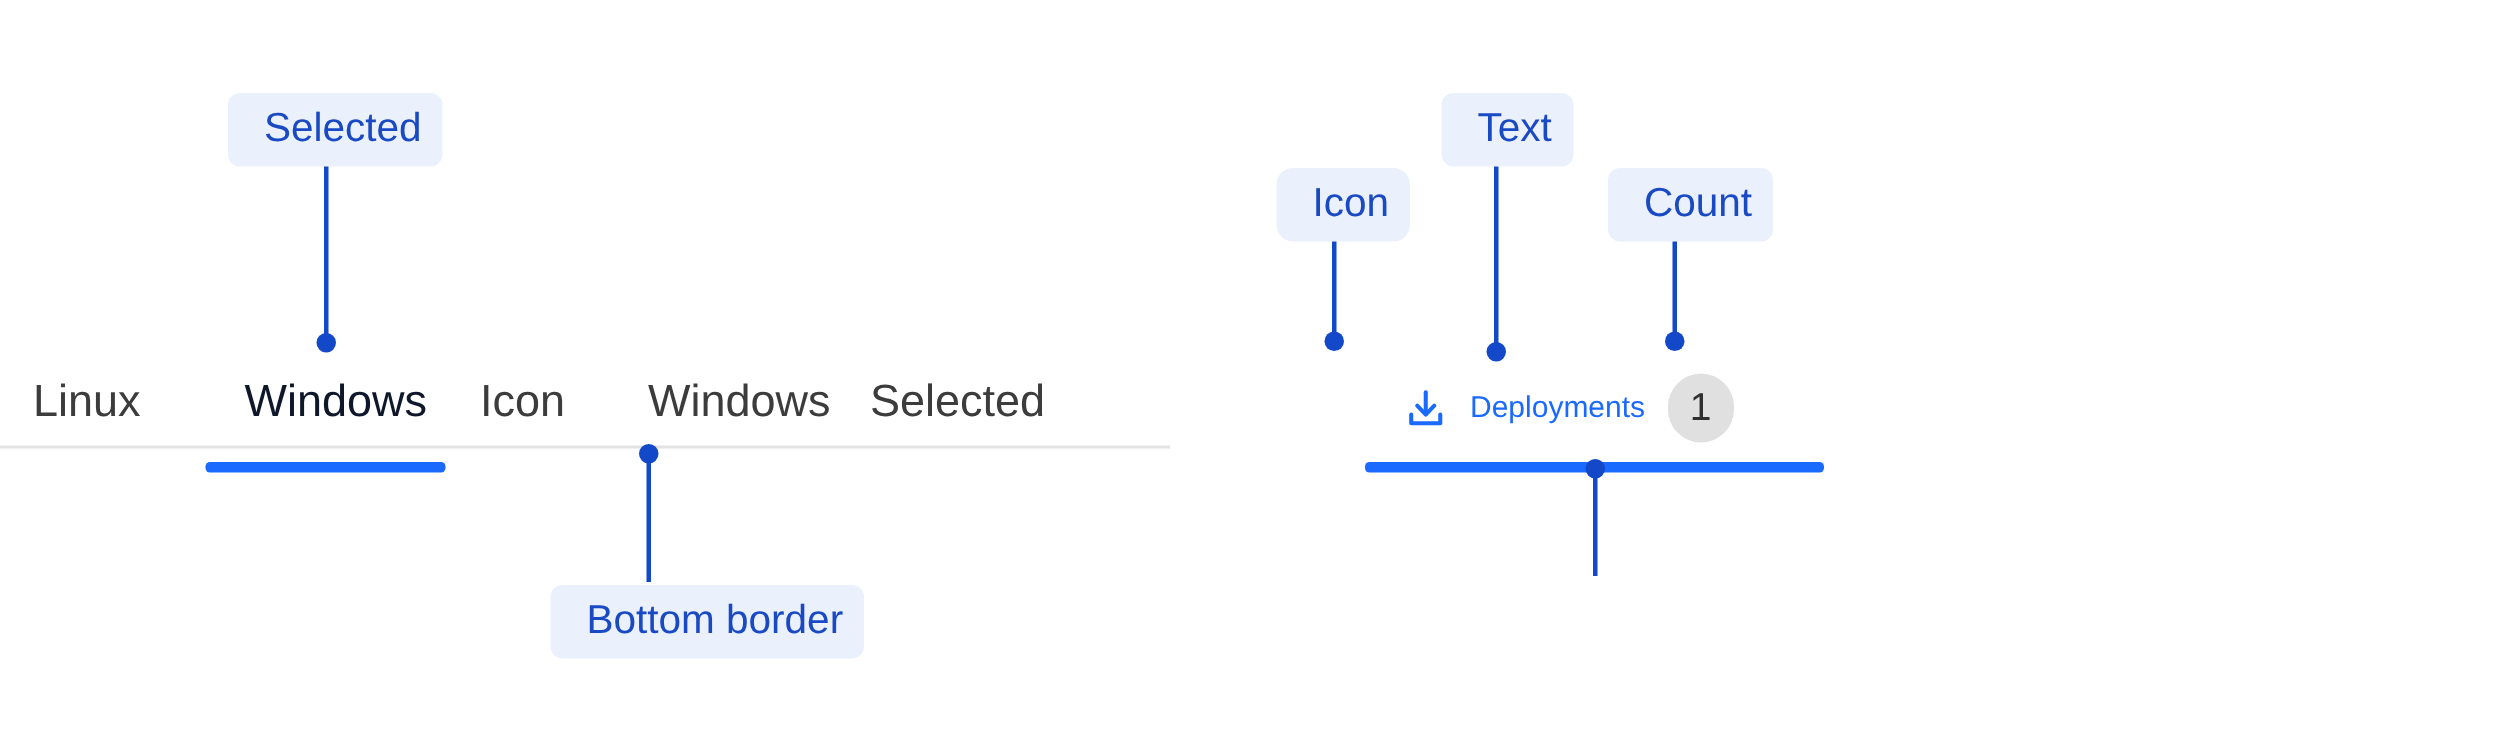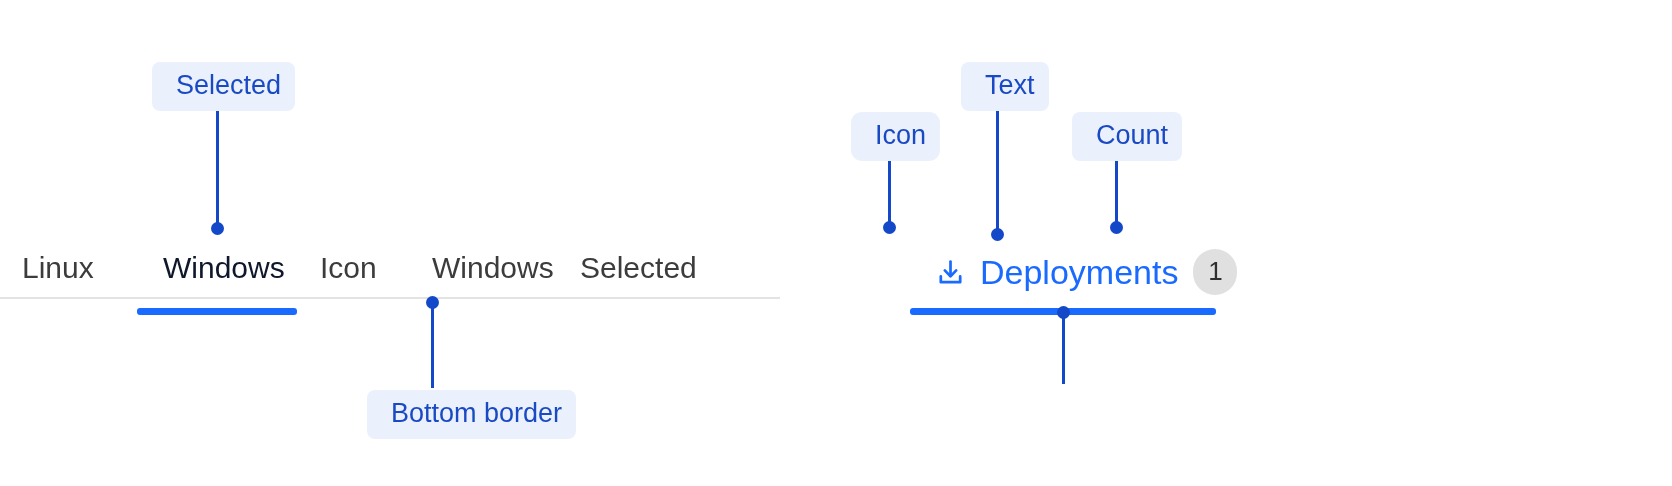--- a/index.html
+++ b/index.html
@@ -102,21 +102,21 @@
     padding: 0 25px;
   }
   .richtab-icon {
     display: block;
     width: 31px;
     height: 31px;
     margin-right: 14px;
     flex: 0 0 auto;
   }
   .richtab-label {
-    font-size: 34px;
+    font-size: 20px;
     line-height: 1;
     color: #1a6aff;
     white-space: nowrap;
   }
   .richtab-count {
     margin-left: 15px;
     background: #e0e0e0;
     color: #2f2f2f;
     font-size: 26px;
     line-height: 1;

